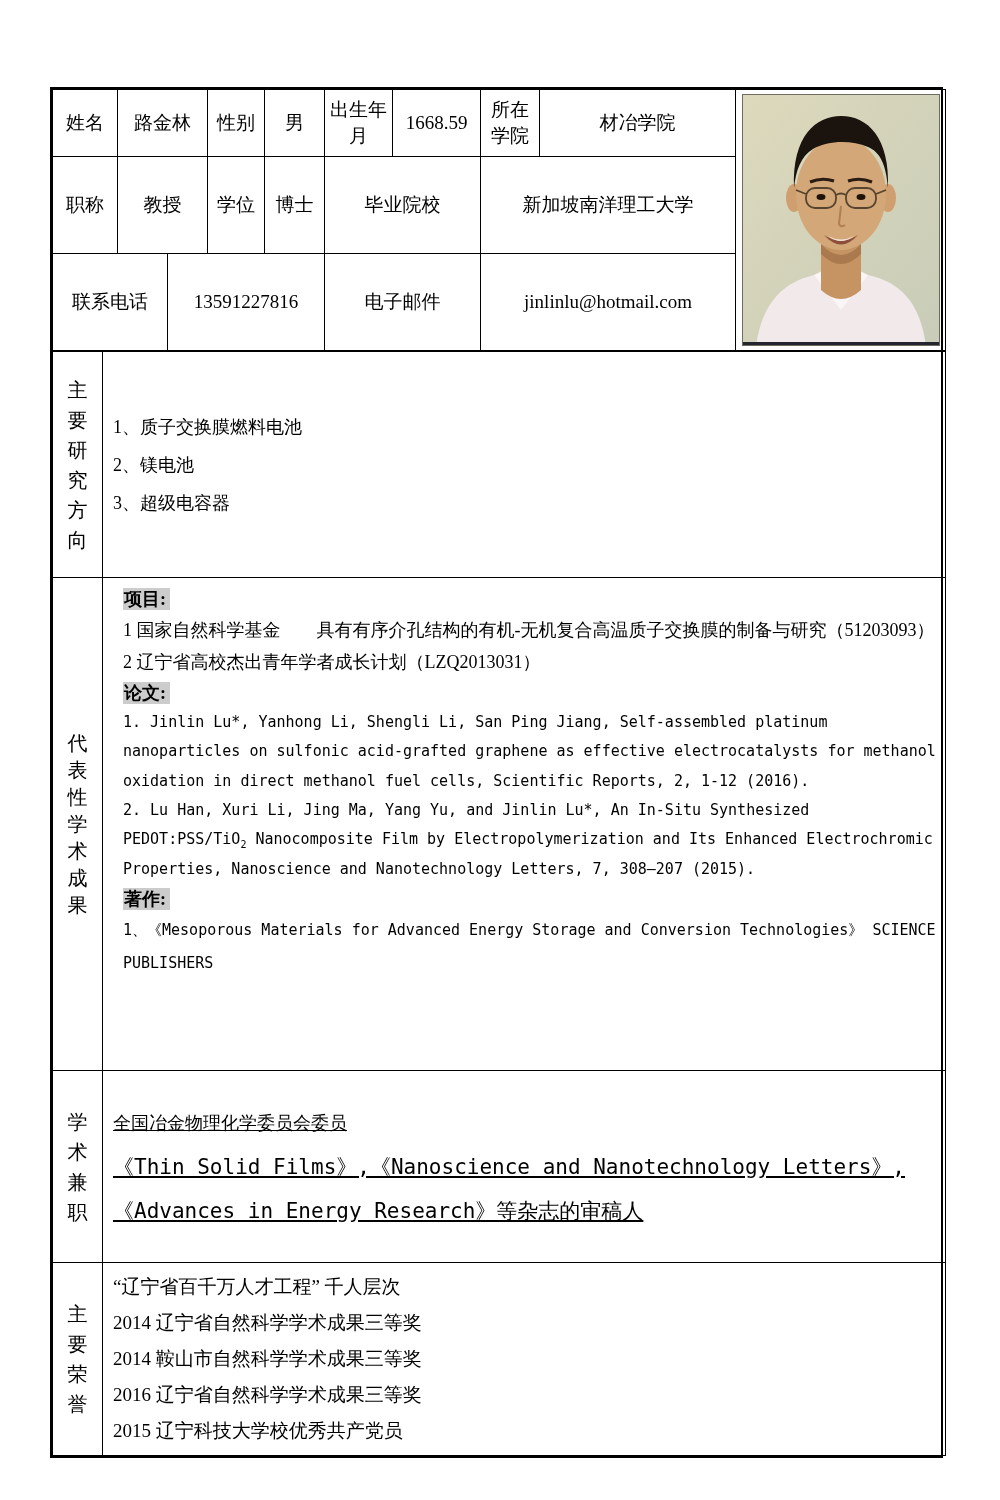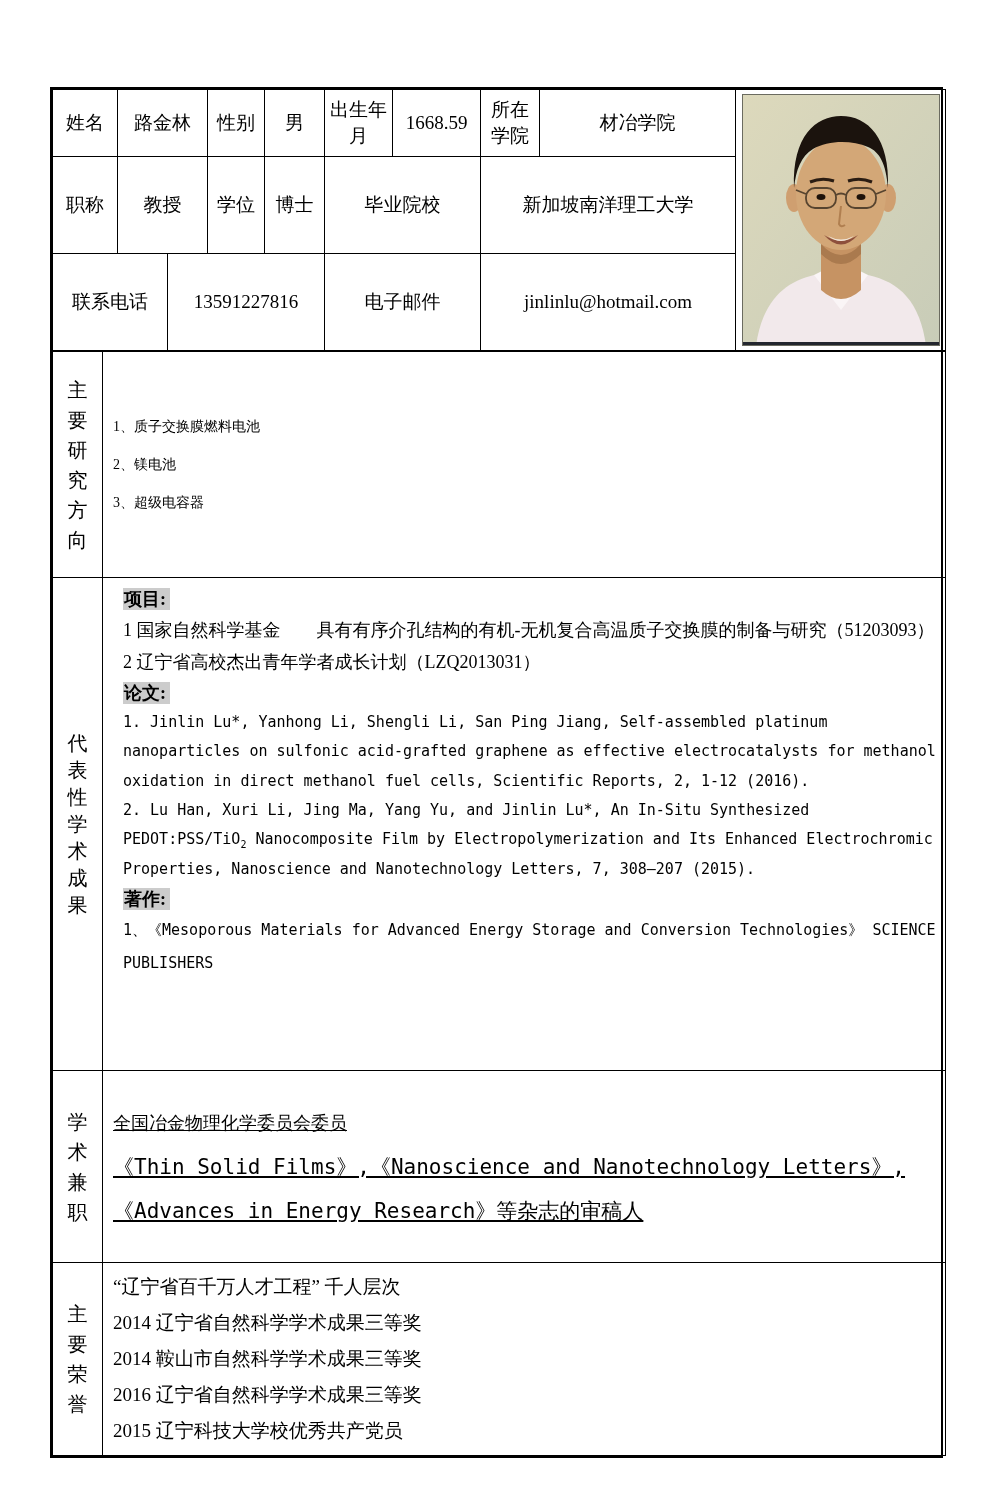--- a/index.html
+++ b/index.html
@@ -36,21 +36,21 @@
   .vlabel-cell { padding:0; }
   .vtext {
     display:inline-block; width:1.1em; word-break:break-all;
     font-size:20px; line-height:1.5; text-align:center;
   }
   .vtext.tight { line-height:1.35; }
 
   .content-cell { text-align:left; vertical-align:middle; padding:6px 8px 6px 10px; }
   .content-cell.top { vertical-align:top;padding-left:20px; }
 
-  .research-line { line-height:38px; font-size:14px; white-space:nowrap; }
+  .research-line { line-height:38px; font-size:18px; white-space:nowrap; }
 
   .ach-heading { line-height:30px; }
   .ach-heading .hl {
     background:#cccccc; font-weight:bold; font-size:18px; padding:1px 4px 1px 1px;
   }
   .proj-line { font-size:18px; line-height:32px; white-space:nowrap; }
   .paper { margin:0; font-family:"DejaVu Sans Mono","Liberation Mono",monospace;
            font-size:15px; line-height:1.95; letter-spacing:0; }
   .paper .u { }
   .paper sub { font-size:10px; }

